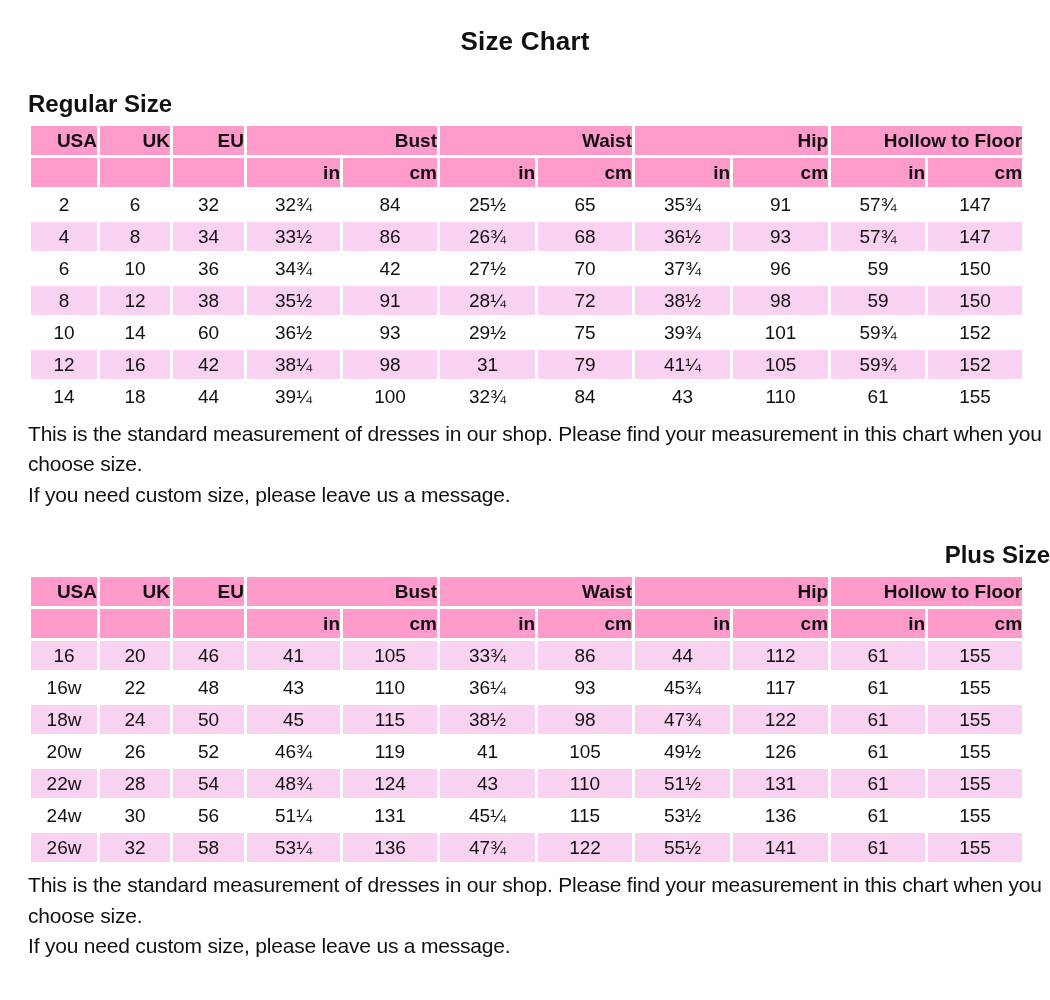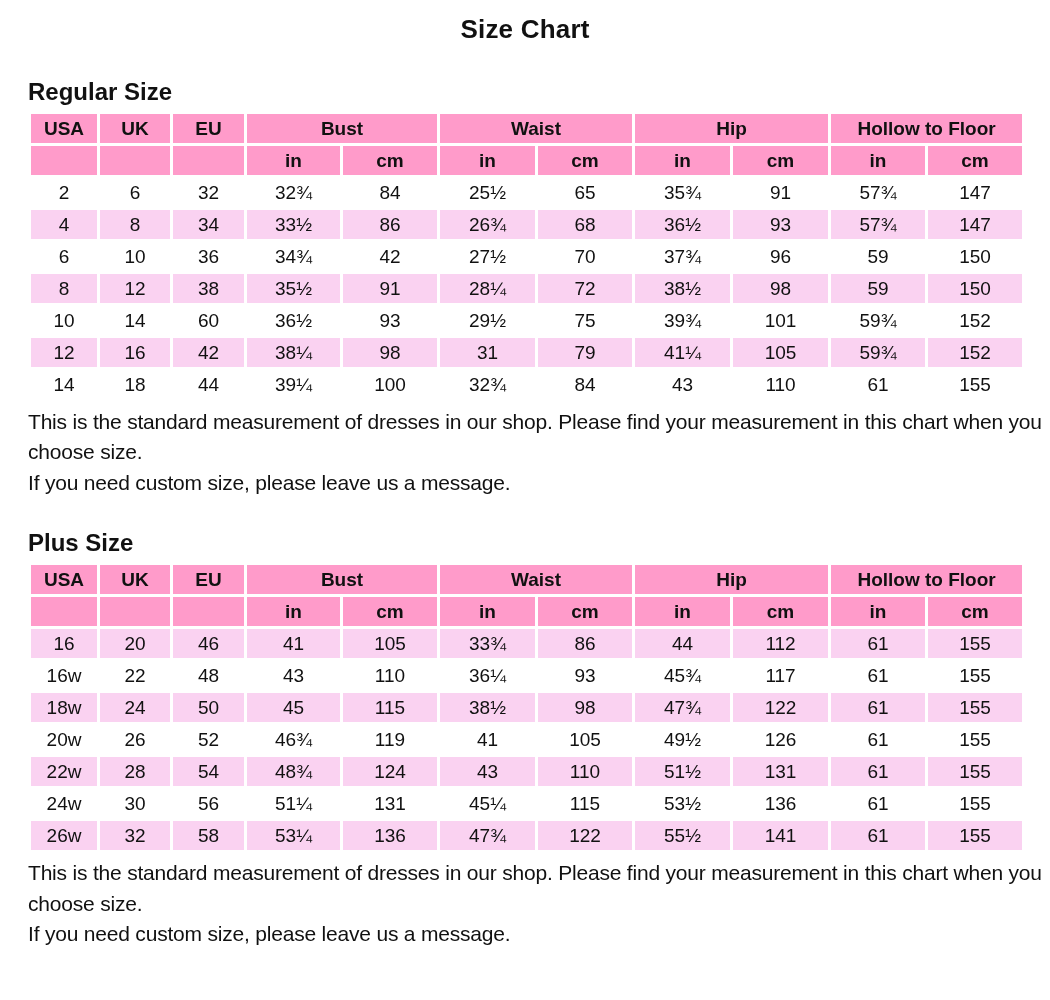--- a/index.html
+++ b/index.html
@@ -15,56 +15,57 @@
     width: 1050px;
     height: 1000px;
     background: var(--bg);
     font-family: "Liberation Sans", sans-serif;
     color: var(--text-color);
   }
   .page {
     width: 1050px;
     height: 1000px;
     overflow: hidden;
-    padding-top: 14px;
+    padding-top: 26px;
   }
   .page-title {
     text-align: center;
     font-size: 26px;
     font-weight: bold;
     margin: 0;
     letter-spacing: 0.2px;
   }
   .section-heading {
     font-size: 24px;
     font-weight: bold;
     margin: 0 0 5px 28px;
   }
   .section-regular .section-heading { margin-top: 33px; }
-  .section-plus .section-heading { margin-top: 31px; }
+  .section-plus .section-heading { margin-top: 31px; text-align: right; }
   table.size-table {
     border-collapse: collapse;
     table-layout: fixed;
     width: 994px;
     margin-left: 28px;
   }
   table.size-table th,
   table.size-table td {
     border: 3px solid #ffffff;
     padding: 0;
     text-align: center;
     vertical-align: middle;
     height: 32px;
     font-size: 19px;
     font-weight: normal;
     white-space: nowrap;
   }
   table.size-table thead th {
     background: var(--header-pink);
     font-weight: bold;
+    text-align: right;
   }
   table.size-table tbody tr.stripe td {
     background: var(--stripe-pink);
   }
   .note {
     margin: 5px 0 0 28px;
     font-size: 21px;
     line-height: 1.45;
     letter-spacing: -0.2px;
   }

